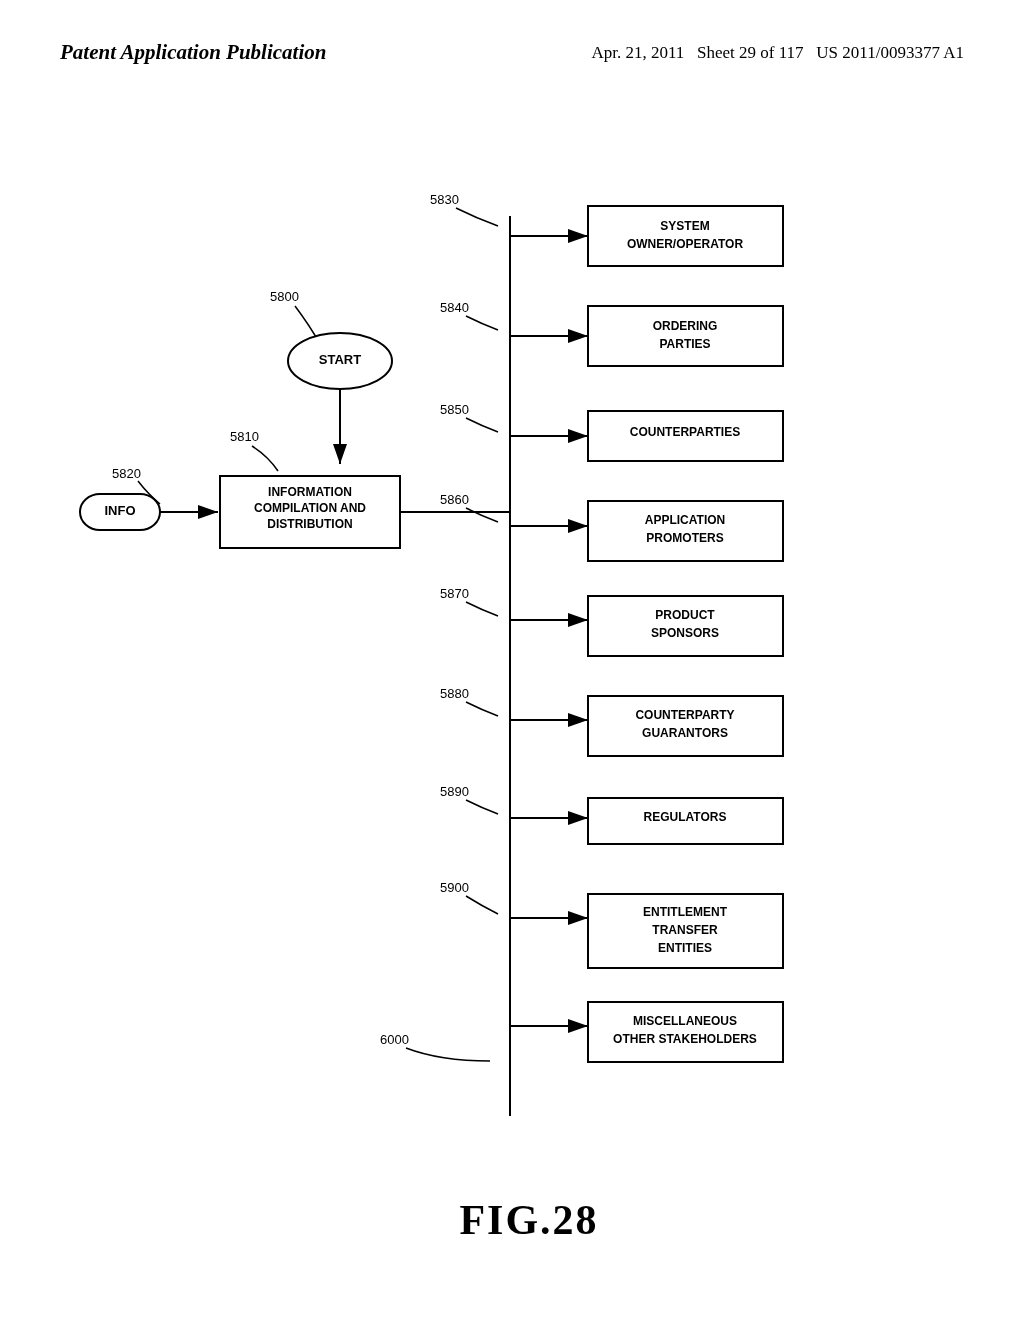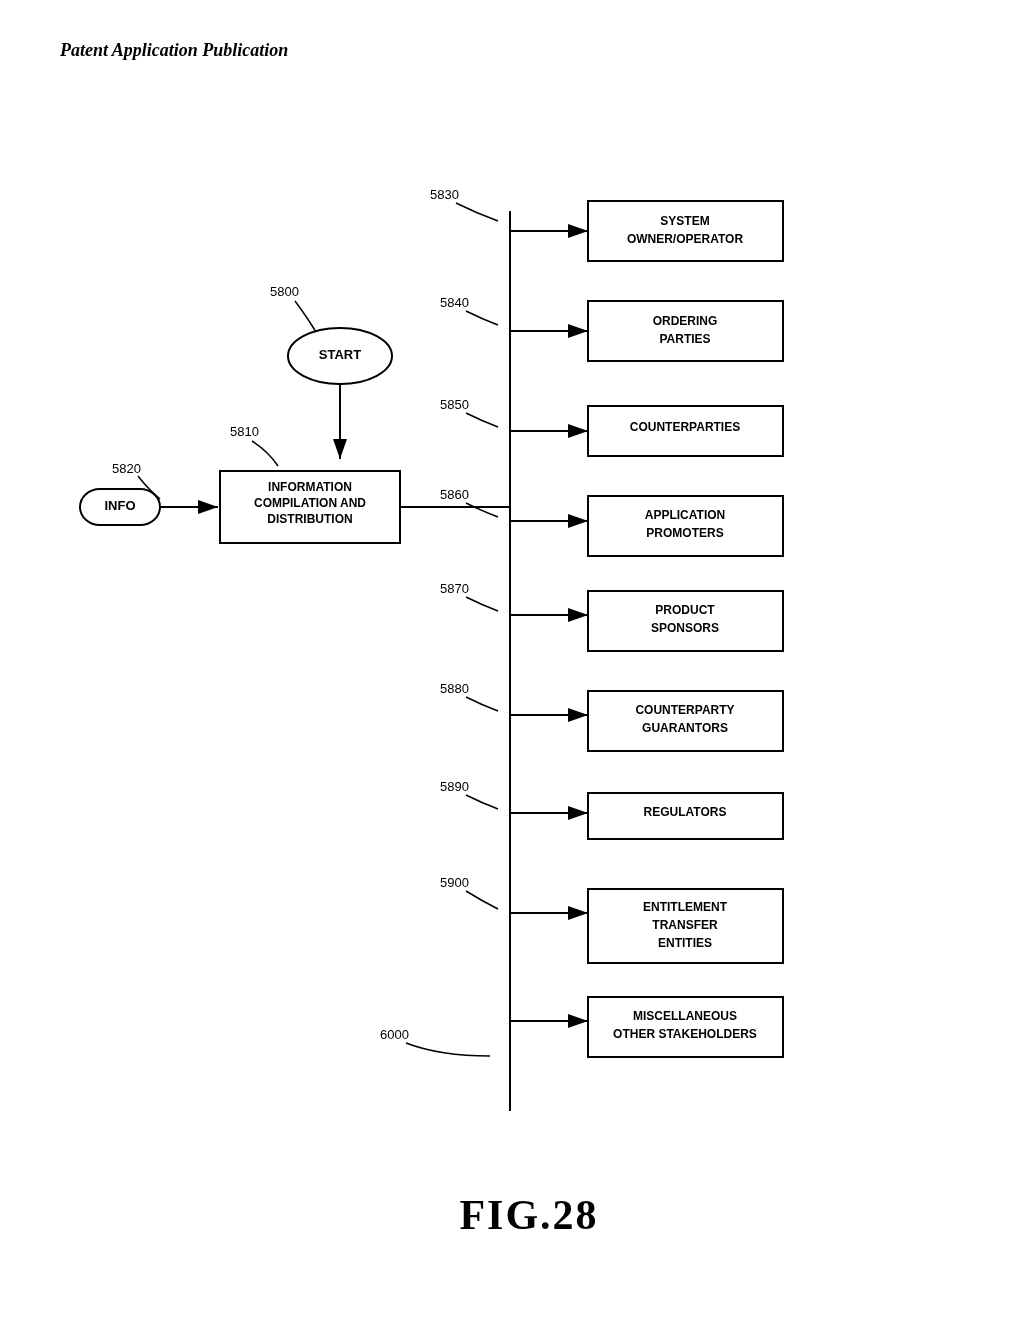--- a/index.html
+++ b/index.html
@@ -14,21 +14,21 @@
 
     
     .header {
       display: flex;
       justify-content: space-between;
       align-items: flex-start;
       padding: 40px 60px 20px 60px;
       border-bottom: none;
     }
     .header-left {
-      font-size: 18px;
+      font-size: 21px;
       font-weight: bold;
       font-style: italic;
       max-width: 360px;
     }
     .header-right {
       font-size: 17px;
       text-align: right;
       line-height: 1.5;
     }
 
@@ -96,20 +96,25 @@
       rx: 20;
       ry: 20;
     }
     
   </style>
 </head>
 <body>
 
 <div class="header">
   <div class="header-left">Patent Application Publication</div>
+  <div class="header-right">
+    <span>Apr. 21, 2011</span>&nbsp;&nbsp;
+    <span>Sheet 29 of 117</span>&nbsp;&nbsp;
+    <span>US 2011/0093377 A1</span>
+  </div>
 </div>
 
 <div class="diagram-area">
   <svg class="diagram-svg" viewBox="0 0 1024 1100">
     <defs>
       <marker id="arrowhead" markerWidth="10" markerHeight="7" refX="10" refY="3.5" orient="auto">
         <polygon points="0 0, 10 3.5, 0 7" fill="black"></polygon>
       </marker>
     </defs>
 

